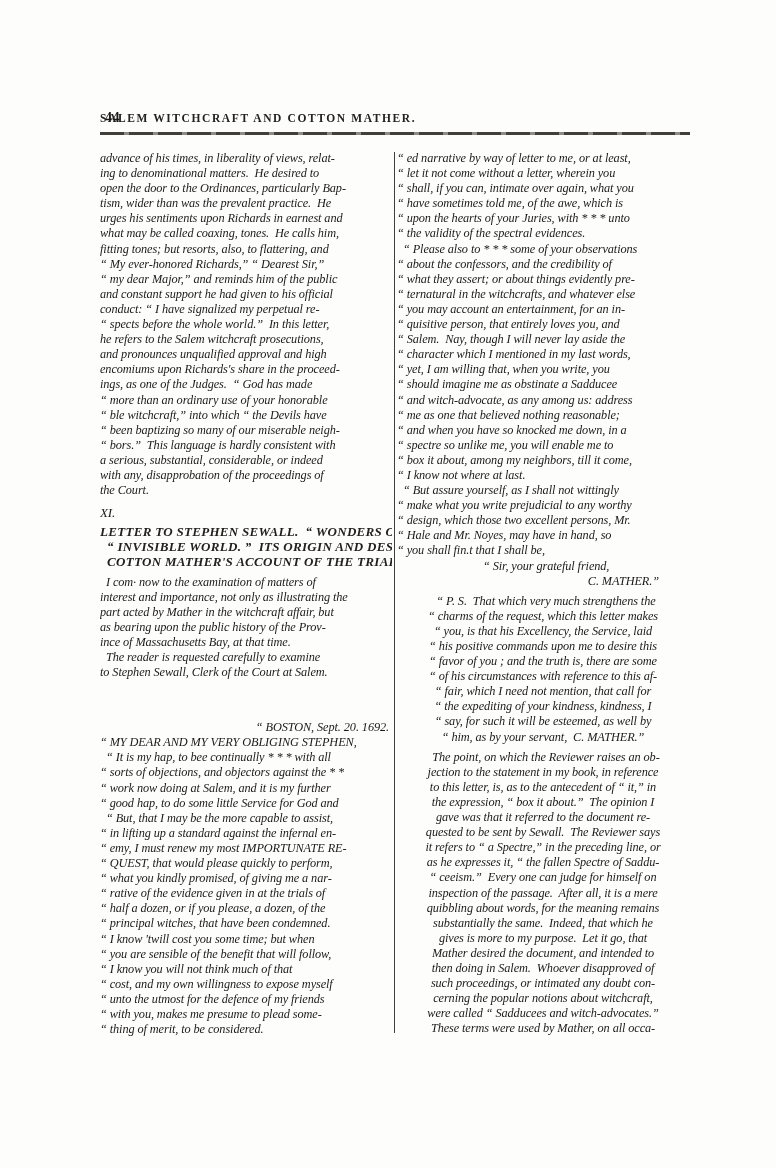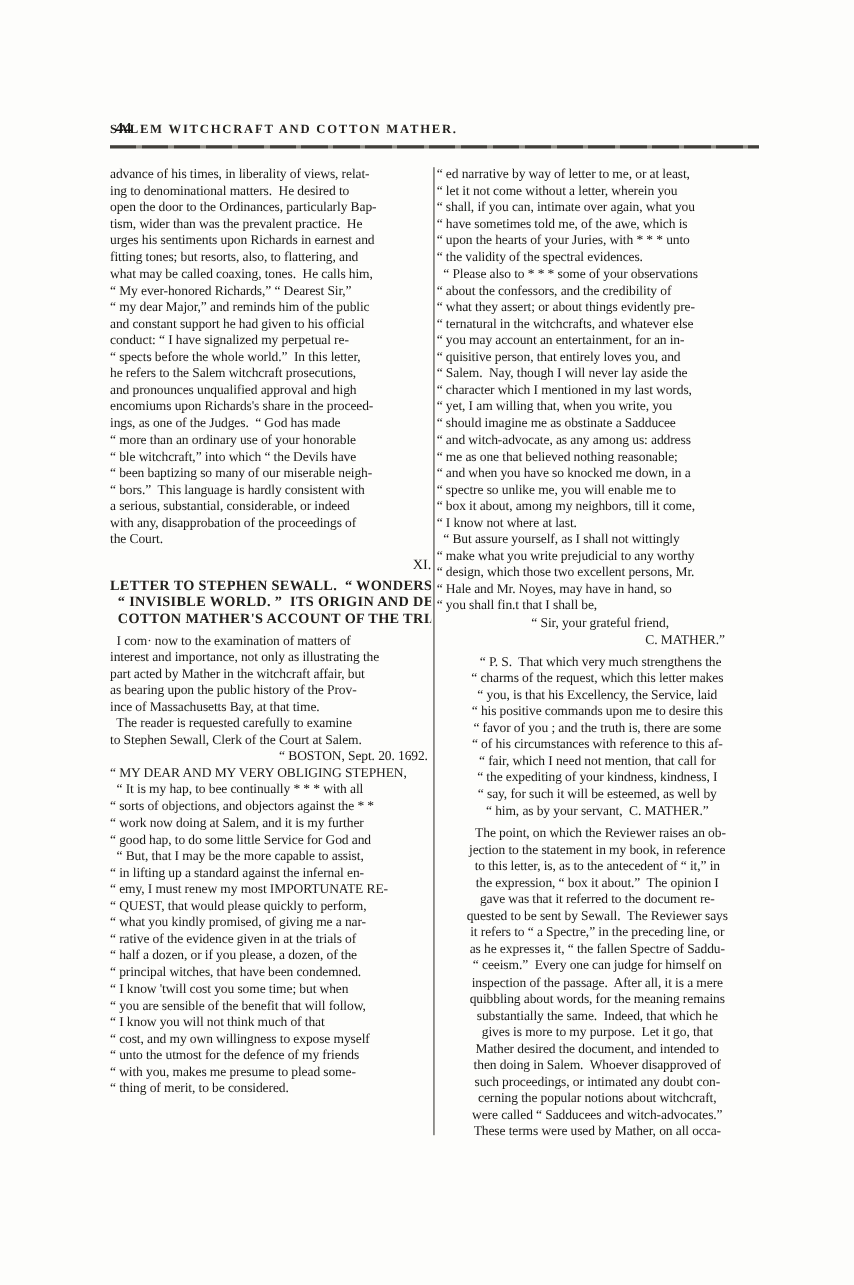--- a/index.html
+++ b/index.html
@@ -19,33 +19,33 @@
     padding-top:3px; color:#24221f;
   }
   .rule {
     position:absolute; top:132px; left:100px; width:590px; height:2.5px;
     background:repeating-linear-gradient(90deg, #413f3a 0 24px, #8e8c84 24px 29px);
   }
   .columns {
     position:absolute; top:151px; left:100px; width:590px;
     display:flex; align-items:stretch;
   }
-  .col { width:292px; overflow:hidden; }
+  .col { width:292px; overflow:hidden;font-style:italic; }
   .divider { width:1px; background:#413f3a; margin:1px 2px 4px 2px; }
   .block { margin:0; }
   .line {
     white-space:pre;
     font-size:12.3px; line-height:15.1px; height:15.1px;
     letter-spacing:-0.1px;
   }
-  .b-center { text-align:right; margin:7px 0 4px 0; }
+  .b-center { text-align:left; margin:7px 0 4px 0; }
   .b-center .line { font-size:13px; }
   .b-smallcaps { margin:1px 0 5px 0; }
   .b-smallcaps .line { font-size:13px; font-weight:600; letter-spacing:.3px; color:#23211e; }
-  .b-date { text-align:right; padding-right:3px; }
+  .b-date { text-align:right; padding-right:3px;margin-top:40px; }
   .b-mid { padding-left:86px; }
   .b-sig { text-align:right; padding-right:30px; }
   .b-para-gap { margin-top:5px;text-align:center; }
 </style>
 </head>
 <body>
 
 <div class="page">
   <div class="header">
     <span class="pagenum">44</span>
@@ -53,22 +53,22 @@
   </div>
   <div class="rule"></div>
   <div class="columns">
     <div class="col">
         <div class="block b-para">
           <div class="line">advance of his times, in liberality of views, relat-</div>
           <div class="line">ing to denominational matters.  He desired to</div>
           <div class="line">open the door to the Ordinances, particularly Bap-</div>
           <div class="line">tism, wider than was the prevalent practice.  He</div>
           <div class="line">urges his sentiments upon Richards in earnest and</div>
+          <div class="line">what may be called coaxing, tones.  He calls him,</div>
           <div class="line">fitting tones; but resorts, also, to flattering, and</div>
-          <div class="line">what may be called coaxing, tones.  He calls him,</div>
           <div class="line">“ My ever-honored Richards,” “ Dearest Sir,”</div>
           <div class="line">“ my dear Major,” and reminds him of the public</div>
           <div class="line">and constant support he had given to his official</div>
           <div class="line">conduct: “ I have signalized my perpetual re-</div>
           <div class="line">“ spects before the whole world.”  In this letter,</div>
           <div class="line">he refers to the Salem witchcraft prosecutions,</div>
           <div class="line">and pronounces unqualified approval and high</div>
           <div class="line">encomiums upon Richards's share in the proceed-</div>
           <div class="line">ings, as one of the Judges.  “ God has made</div>
           <div class="line">“ more than an ordinary use of your honorable</div>

